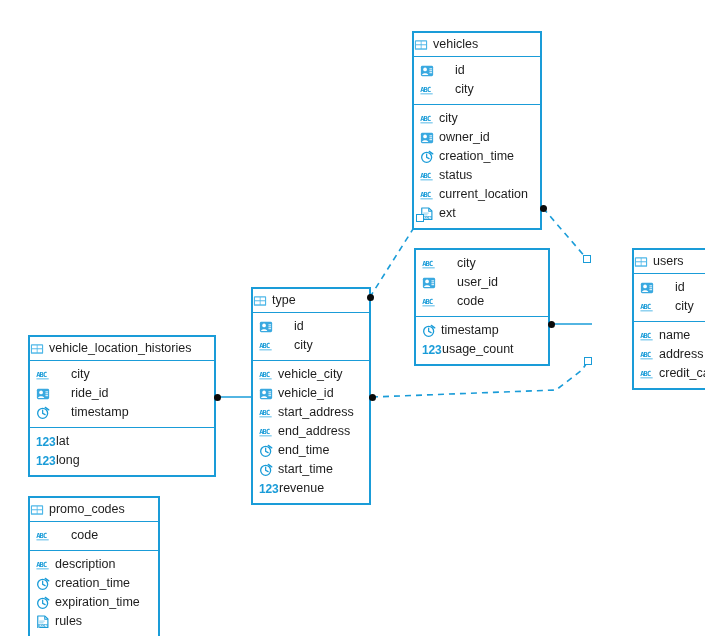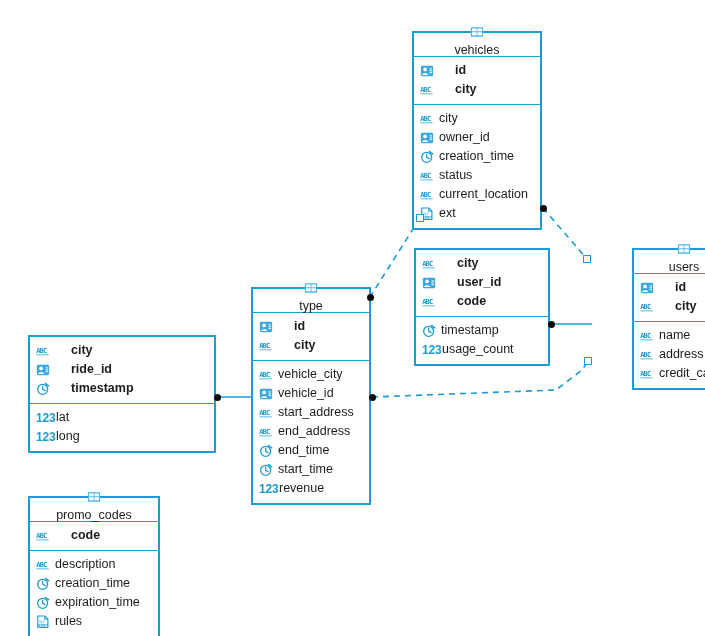--- a/index.html
+++ b/index.html
@@ -36,25 +36,24 @@
     background: #ffffff;
     border: 2px solid #1a9cd8;
     z-index: 2;
   }
   .table-header {
     box-sizing: border-box;
     height: 24px;
     border-bottom: 1.5px solid #1a9cd8;
     display: flex;
     align-items: center;
-    justify-content: flex-end;
+    justify-content: flex-start;
     gap: 5px;
     padding: 0 0;
     background: #ffffff;
-    flex-direction: column;
   }
   .table-title {
     font-size: 12.5px;
     color: #1d1d1d;
     white-space: nowrap;
     line-height: 1;
   }
   .section {
     padding: 4px 0 5px 0;
     box-sizing: border-box;
@@ -69,21 +68,21 @@
     height: 19px;
     padding: 0 5px 0 6px;
     white-space: nowrap;
   }
   .field-label {
     font-size: 12.5px;
     color: #1d1d1d;
     line-height: 1;
   }
   .field.pk .field-label {
-    font-weight: bold;
+    font-weight: normal;
     padding-left: 16px;
   }
 
   
   .ico {
     display: inline-block;
     flex: 0 0 auto;
     width: 14px;
     height: 14px;
     position: relative;
@@ -457,20 +456,32 @@
           </span>
           <span class="field-label">start_time</span>
         </div>
         <div class="field">
           <span class="ico ico-123">123</span>
           <span class="field-label">revenue</span>
         </div>
       </div>
     </div>
     <div class="table-box" style="left: 28px; top: 335px; width: 188px;">
+      <div class="table-header">
+        <span class="ico">
+          <svg viewBox="0 0 16 16" width="14" height="14">
+            <rect x="1" y="2.5" width="14" height="11" fill="#4db7e8" rx="1"></rect>
+            <rect x="2.3" y="4" width="5.4" height="3.2" fill="#ffffff"></rect>
+            <rect x="8.6" y="4" width="5.1" height="3.2" fill="#ffffff"></rect>
+            <rect x="2.3" y="8.3" width="5.4" height="3.5" fill="#ffffff"></rect>
+            <rect x="8.6" y="8.3" width="5.1" height="3.5" fill="#ffffff"></rect>
+          </svg>
+        </span>
+        <span class="table-title">vehicle_location_histories</span>
+      </div>
       <div class="section keys">
         <div class="field pk">
           <span class="ico">
             <svg viewBox="0 0 16 16" width="14" height="14">
               <text x="0.2" y="10.4" font-size="8" font-weight="bold" font-family="&quot;DejaVu Sans Mono&quot;, monospace" fill="#1a9cd8" letter-spacing="-0.9">ABC</text>
               <rect x="0.5" y="11.6" width="14" height="1.5" fill="#7fcbee"></rect>
             </svg>
           </span>
           <span class="field-label">city</span>
         </div>

